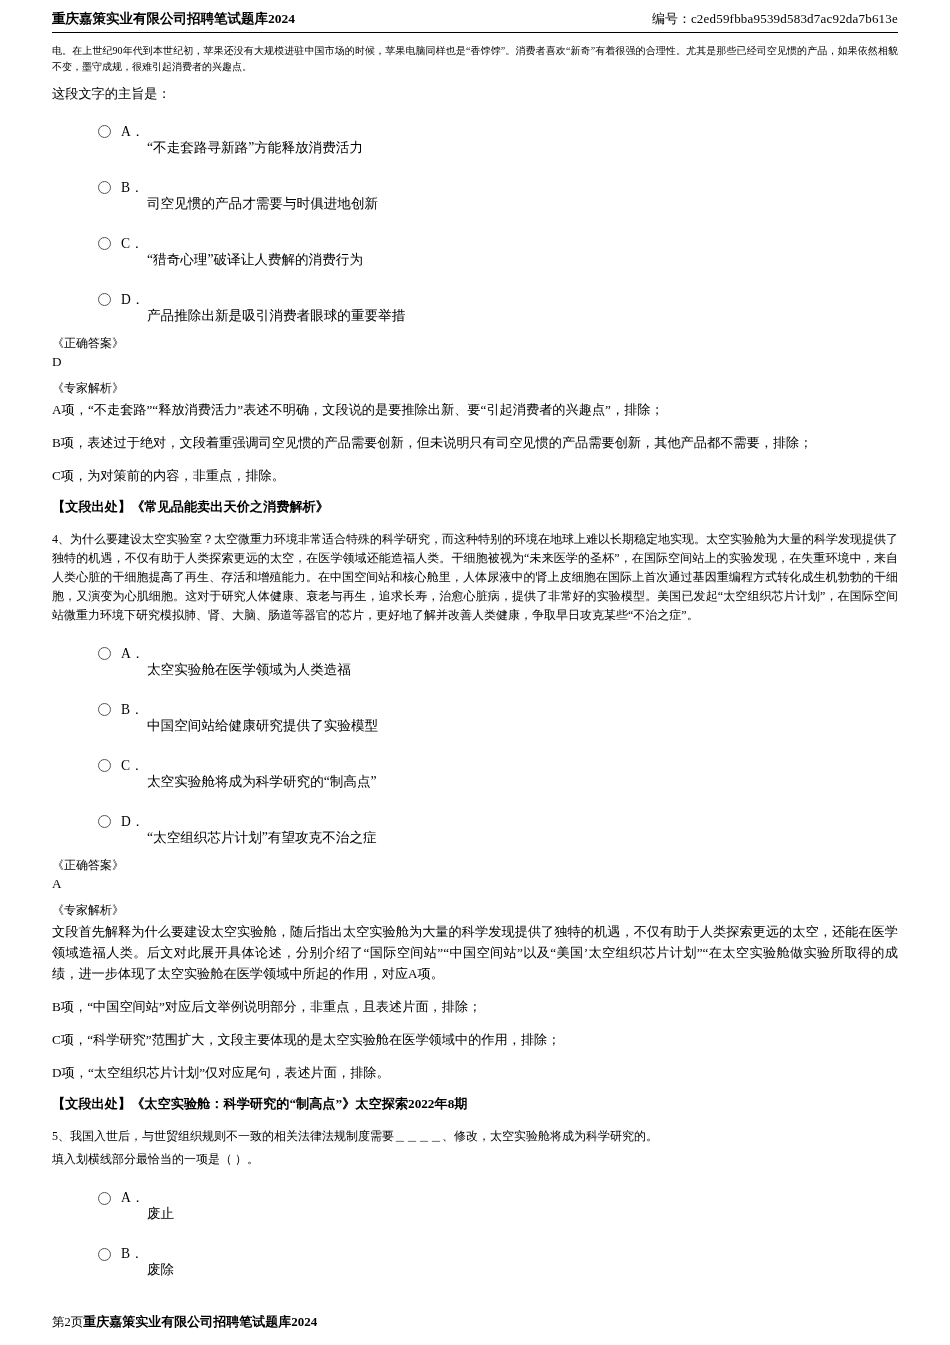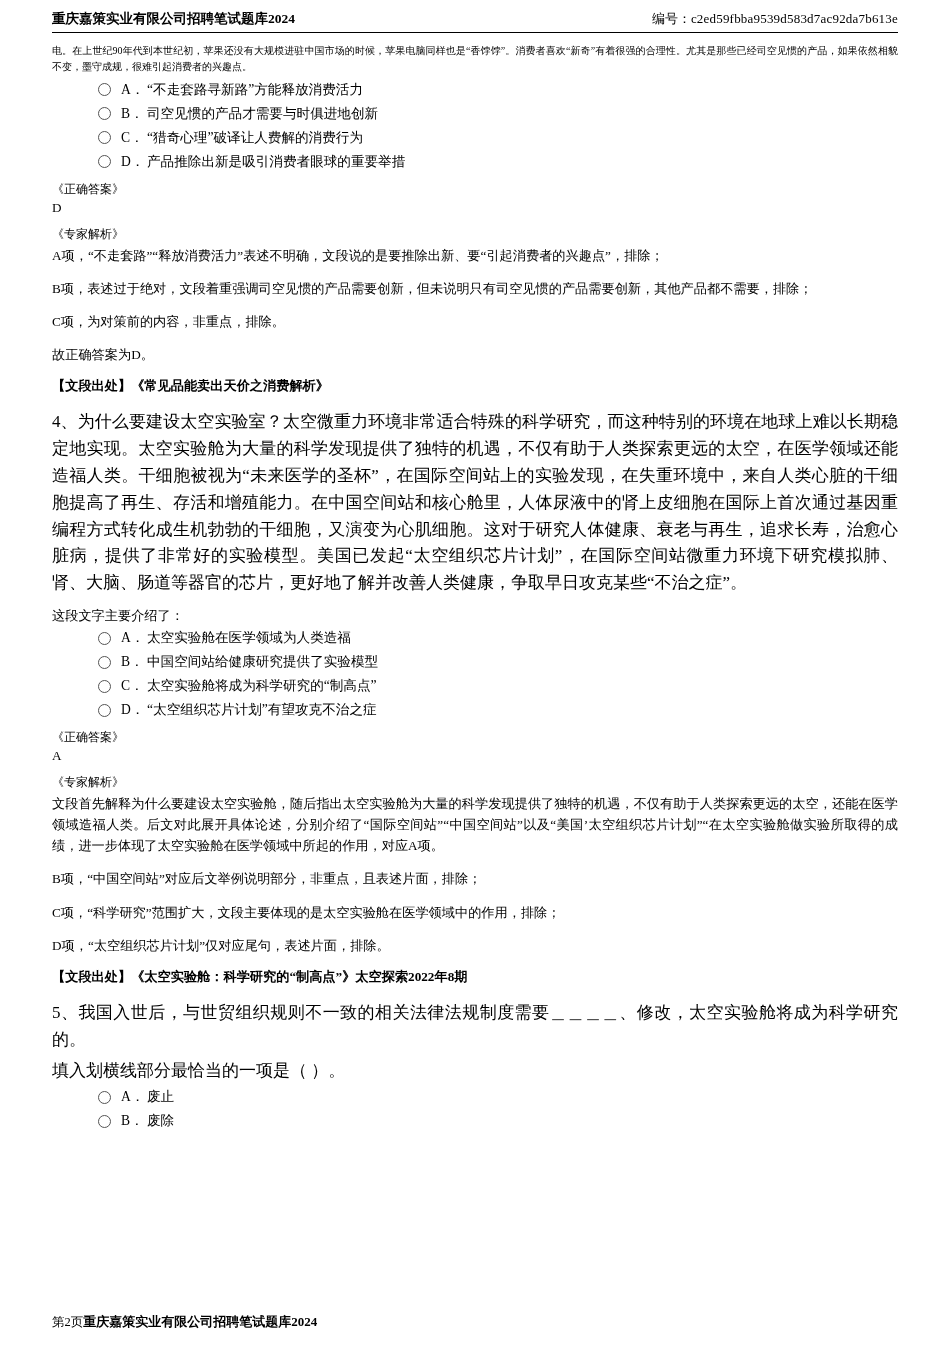--- a/index.html
+++ b/index.html
@@ -48,21 +48,21 @@
     letter-spacing: 0.2px;
   }
   
   .para {
     font-size: 10px;
     line-height: 1.58;
     text-align: justify;
     margin: 0 0 6px 0;
   }
   .q-stem {
-    font-size: 17px;
+    font-size: 12px;
     line-height: 1.58;
     text-align: justify;
     margin: 0 0 4px 0;
   }
   .lead {
     font-size: 13.2px;
     margin: 10px 0 4px 0;
   }
   
   .options {
@@ -84,20 +84,21 @@
     margin-right: 10px;
     flex: 0 0 auto;
     background: #fff;
   }
   .opt-letter {
     min-width: 26px;
     display: inline-block;
   }
   .opt-text {
     white-space: nowrap;
+    margin-top: 32px;
   }
   
   .block-title {
     font-size: 12px;
     margin: 10px 0 2px 0;
   }
   .answer-letter {
     font-size: 13.2px;
     margin: 0 0 6px 0;
   }
@@ -138,20 +139,21 @@
 
   <div class="header">
     <div class="header-title">重庆嘉策实业有限公司招聘笔试题库2024</div>
     <div class="header-right">
       <span class="code-label">编号：</span><span class="code-value">c2ed59fbba9539d583d7ac92da7b613e</span>
     </div>
   </div>
 
   <p class="para">电。在上世纪90年代到本世纪初，苹果还没有大规模进驻中国市场的时候，苹果电脑同样也是“香饽饽”。消费者喜欢“新奇”有着很强的合理性。尤其是那些已经司空见惯的产品，如果依然相貌不变，墨守成规，很难引起消费者的兴趣点。</p>
 
+  <p class="lead">这段文字的主旨是：</p>
 
   <div class="options">
     <div class="option">
       <span class="radio"></span>
       <span class="opt-letter">A．</span>
       <span class="opt-text">“不走套路寻新路”方能释放消费活力</span>
     </div>
     <div class="option">
       <span class="radio"></span>
       <span class="opt-letter">B．</span>
@@ -169,27 +171,25 @@
     </div>
   </div>
 
   <p class="block-title">《正确答案》</p>
   <p class="answer-letter">D</p>
 
   <p class="block-title">《专家解析》</p>
   <p class="analysis-p">A项，“不走套路”“释放消费活力”表述不明确，文段说的是要推除出新、要“引起消费者的兴趣点”，排除；</p>
   <p class="analysis-p">B项，表述过于绝对，文段着重强调司空见惯的产品需要创新，但未说明只有司空见惯的产品需要创新，其他产品都不需要，排除；</p>
   <p class="analysis-p">C项，为对策前的内容，非重点，排除。</p>
-  <p class="analysis-p">故正确答案为D。</p>
 
   <p class="source">【文段出处】《常见品能卖出天价之消费解析》</p>
 
   <p class="q-stem">4、为什么要建设太空实验室？太空微重力环境非常适合特殊的科学研究，而这种特别的环境在地球上难以长期稳定地实现。太空实验舱为大量的科学发现提供了独特的机遇，不仅有助于人类探索更远的太空，在医学领域还能造福人类。干细胞被视为“未来医学的圣杯”，在国际空间站上的实验发现，在失重环境中，来自人类心脏的干细胞提高了再生、存活和增殖能力。在中国空间站和核心舱里，人体尿液中的肾上皮细胞在国际上首次通过基因重编程方式转化成生机勃勃的干细胞，又演变为心肌细胞。这对于研究人体健康、衰老与再生，追求长寿，治愈心脏病，提供了非常好的实验模型。美国已发起“太空组织芯片计划”，在国际空间站微重力环境下研究模拟肺、肾、大脑、肠道等器官的芯片，更好地了解并改善人类健康，争取早日攻克某些“不治之症”。</p>
 
-  <p class="lead">这段文字主要介绍了：</p>
 
   <div class="options">
     <div class="option">
       <span class="radio"></span>
       <span class="opt-letter">A．</span>
       <span class="opt-text">太空实验舱在医学领域为人类造福</span>
     </div>
     <div class="option">
       <span class="radio"></span>
       <span class="opt-letter">B．</span>

